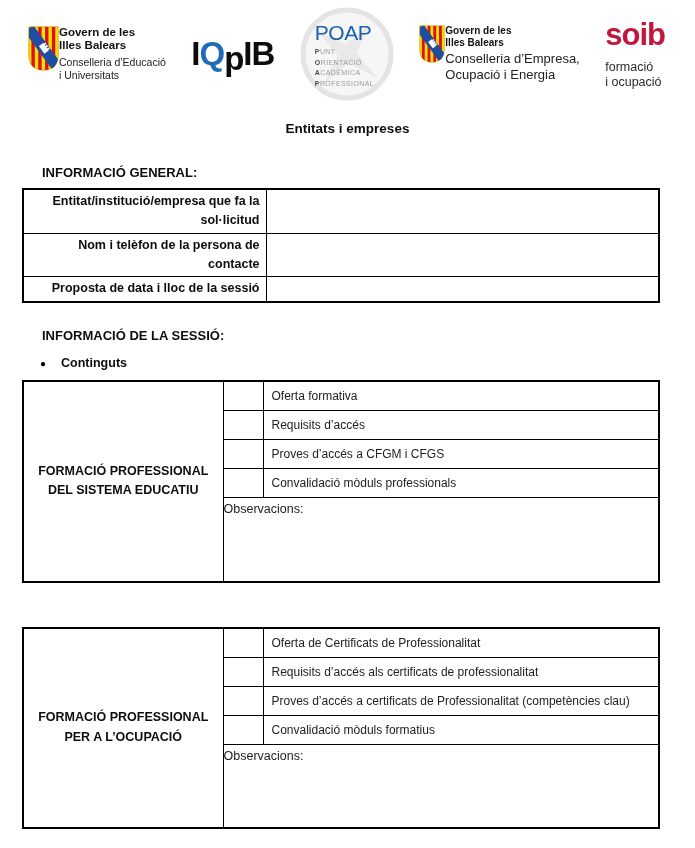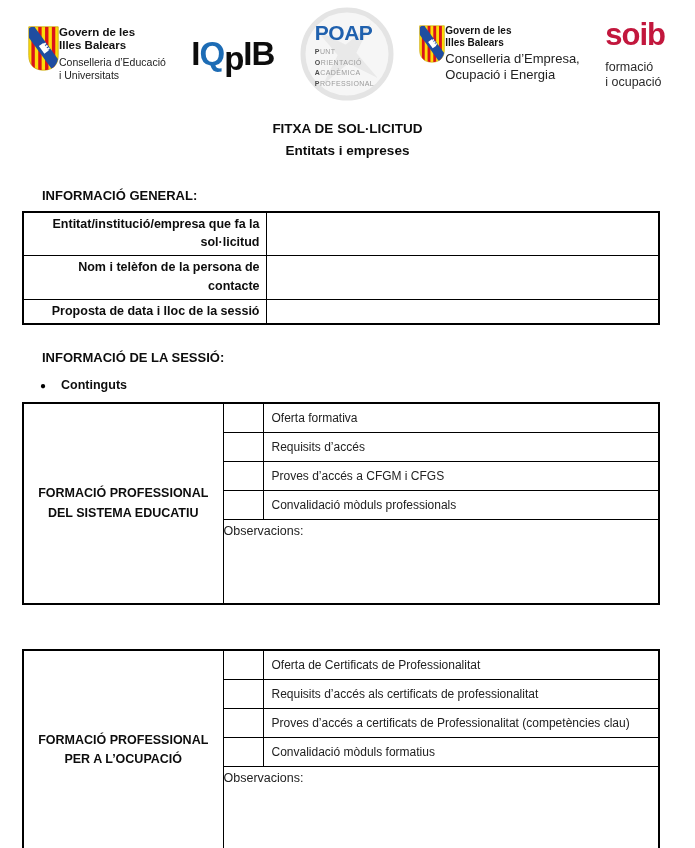--- a/index.html
+++ b/index.html
@@ -22,21 +22,21 @@
   .gov-logo.small .gov-title { font-size:10px; }
   .gov-logo.small .gov-sub { font-size:13px; margin-top:2px; }
 
   .iqpib { font-weight:bold; font-size:33px; letter-spacing:-1px; color:#0d0d0d; white-space:nowrap; }
   .iqpib .q { color:#1d6cb5; }
   .iqpib .p { position:relative; top:5px; }
 
   .poap-badge { position:relative; width:94px; height:94px; flex:0 0 auto; }
   .poap-badge svg { position:absolute; left:0; top:0; }
   .poap-text { position:absolute; left:15px; top:15px; }
-  .poap-acronym { font-weight:bold; font-size:21px; letter-spacing:-0.5px; color:#2061ae; line-height:1; }
+  .poap-acronym { font-weight:normal; font-size:21px; letter-spacing:-0.5px; color:#2061ae; line-height:1; }
   .poap-words { margin-top:4px; font-size:7px; line-height:1.5; letter-spacing:0.4px; color:#9b9b9b; }
   .poap-words b { color:#4d4d4d; }
 
   .soib-logo { line-height:1; }
   .soib-brand { font-weight:bold; font-size:31px; letter-spacing:-1px; color:#c2173d; }
   .soib-sub { font-size:12.5px; line-height:1.15; color:#2b2b2b; margin-top:10px; }
 
   
   .doc-title { margin-top:18px; text-align:center; font-weight:bold; font-size:13.5px; line-height:1.65; color:#0d0d0d; }
 
@@ -184,21 +184,20 @@
     <div class="soib-logo">
       <div class="soib-brand">soib</div>
       <div class="soib-sub">
         <div>formació</div>
         <div>i ocupació</div>
       </div>
     </div>
   </div>
 
   <div class="doc-title">
-    <div>FITXA DE SOL·LICITUD</div>
     <div>Entitats i empreses</div>
   </div>
 
   <div class="section-heading">INFORMACIÓ GENERAL:</div>
 
   <table class="general-table">
     <tbody>
       <tr class="tall">
         <td class="g-label">Entitat/institució/empresa que fa la sol·licitud</td>
         <td class="g-value"></td>

